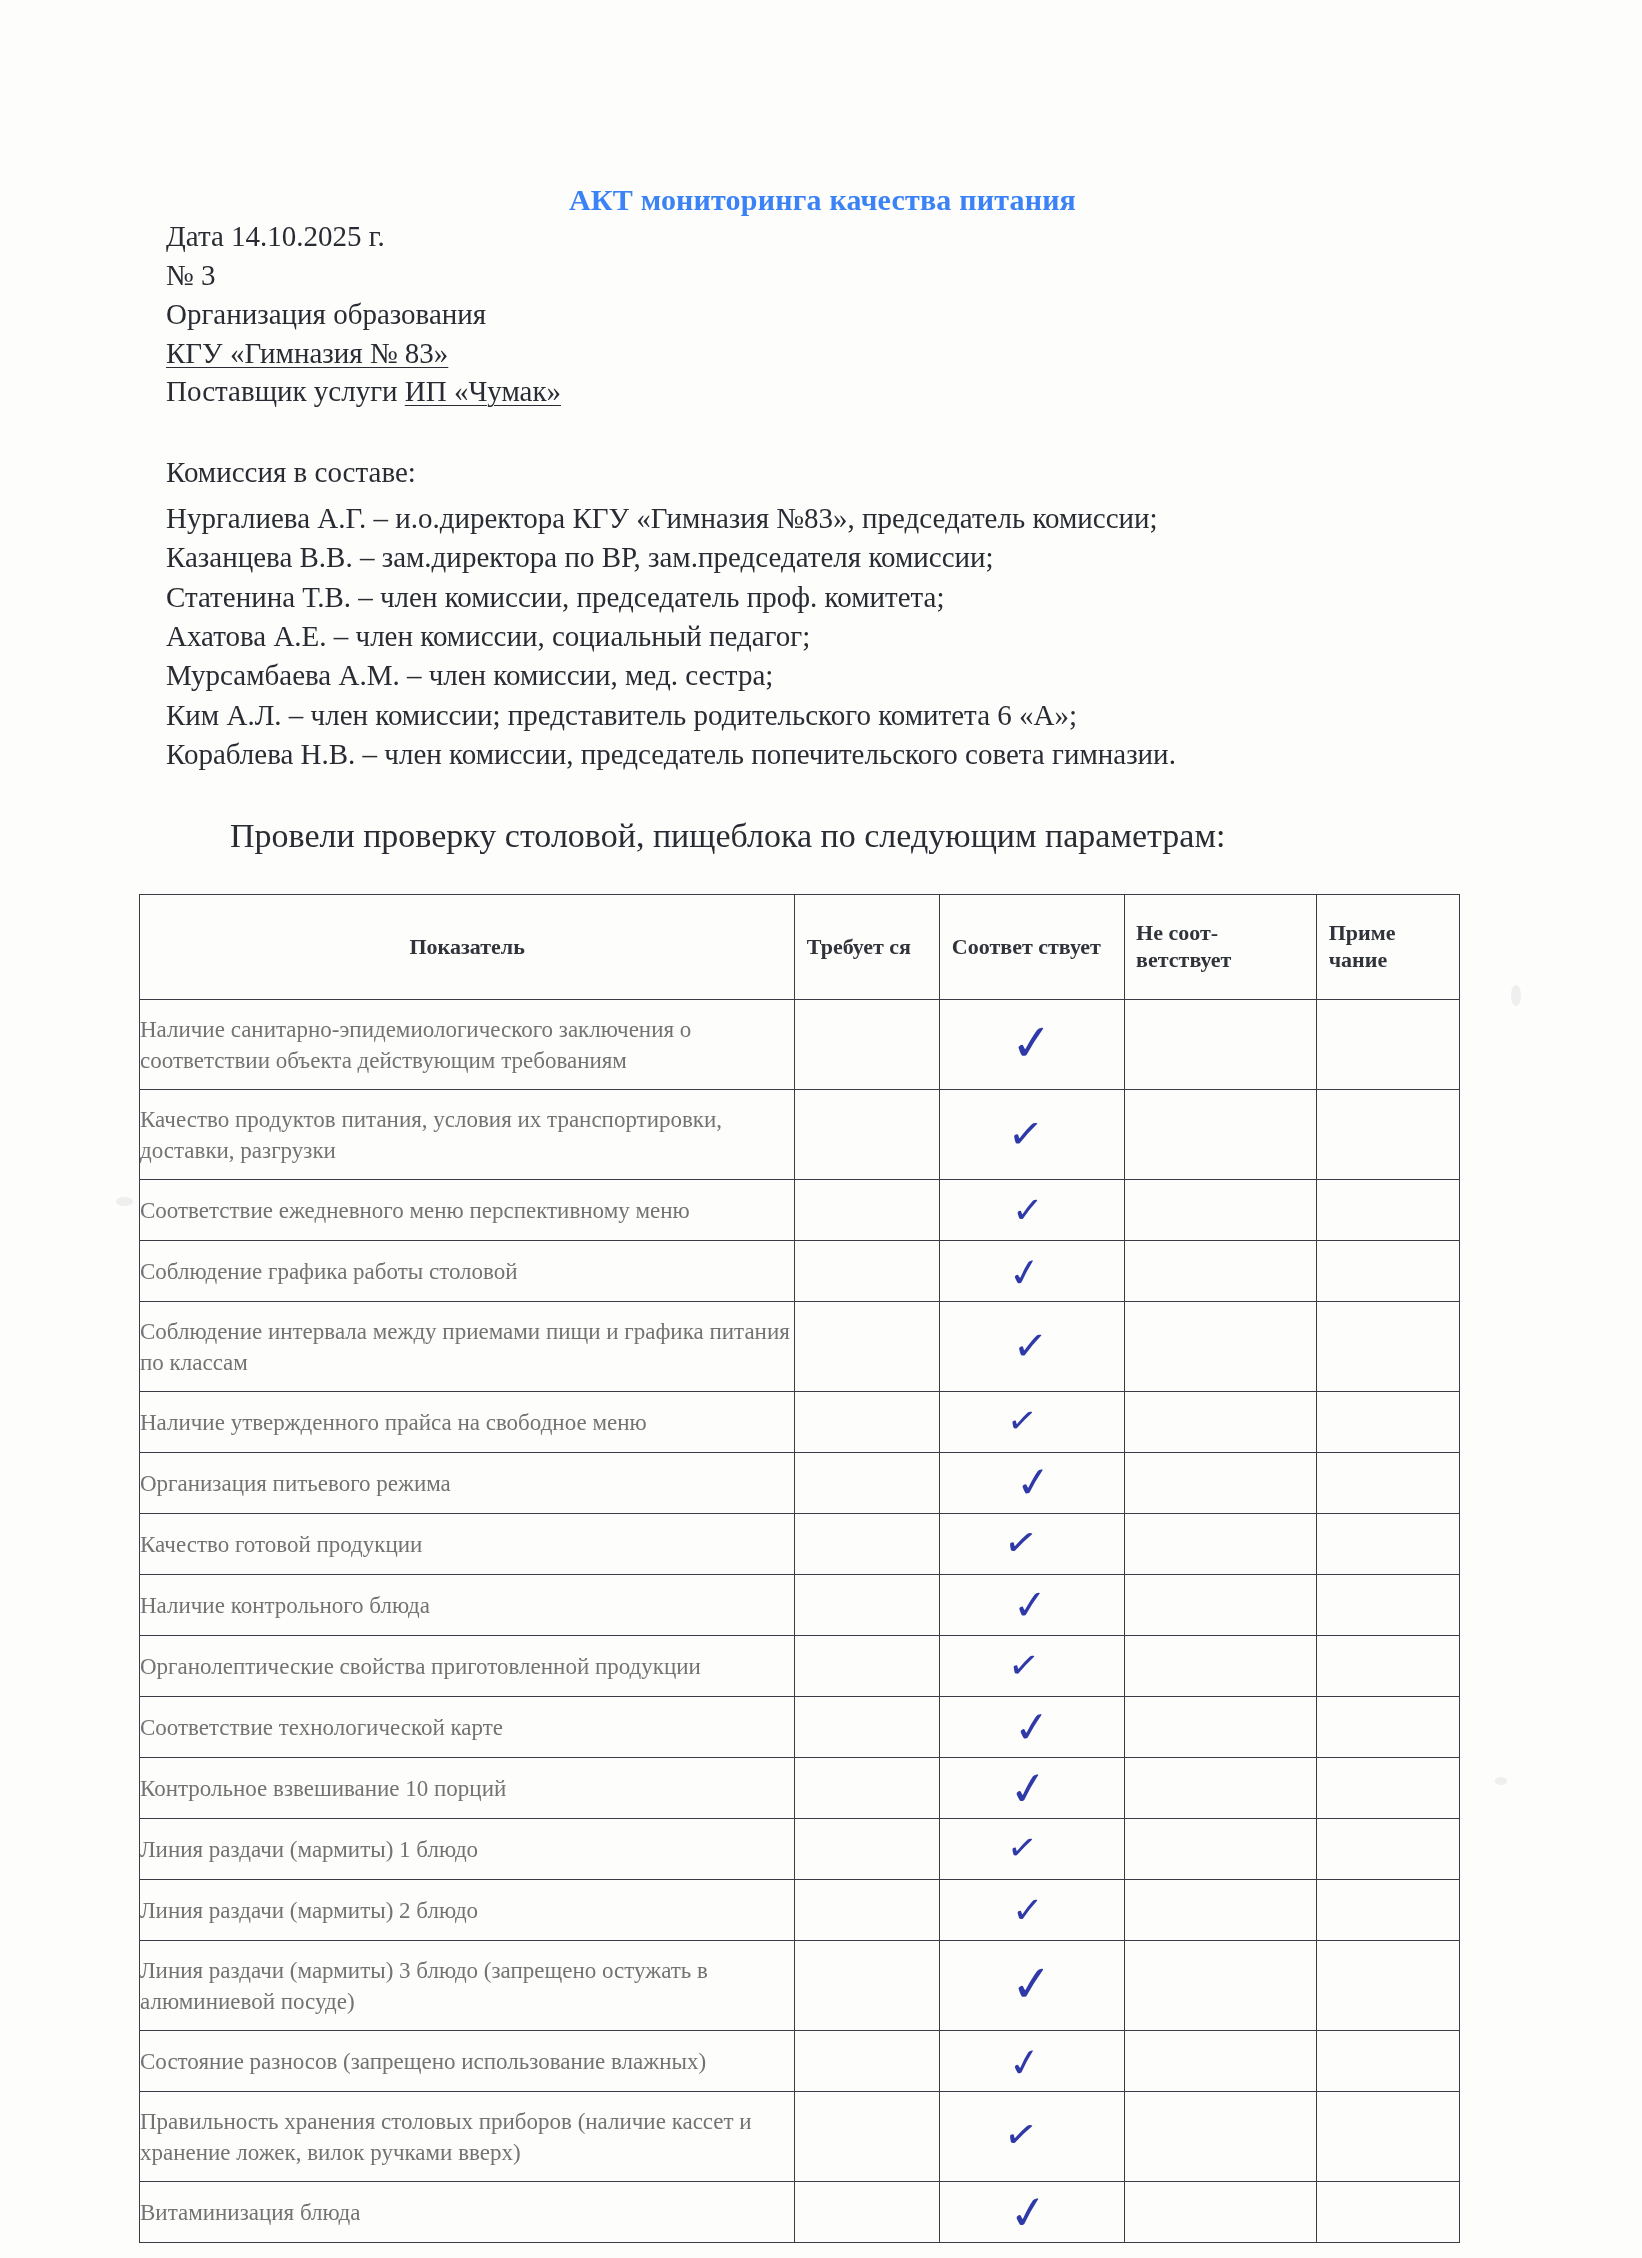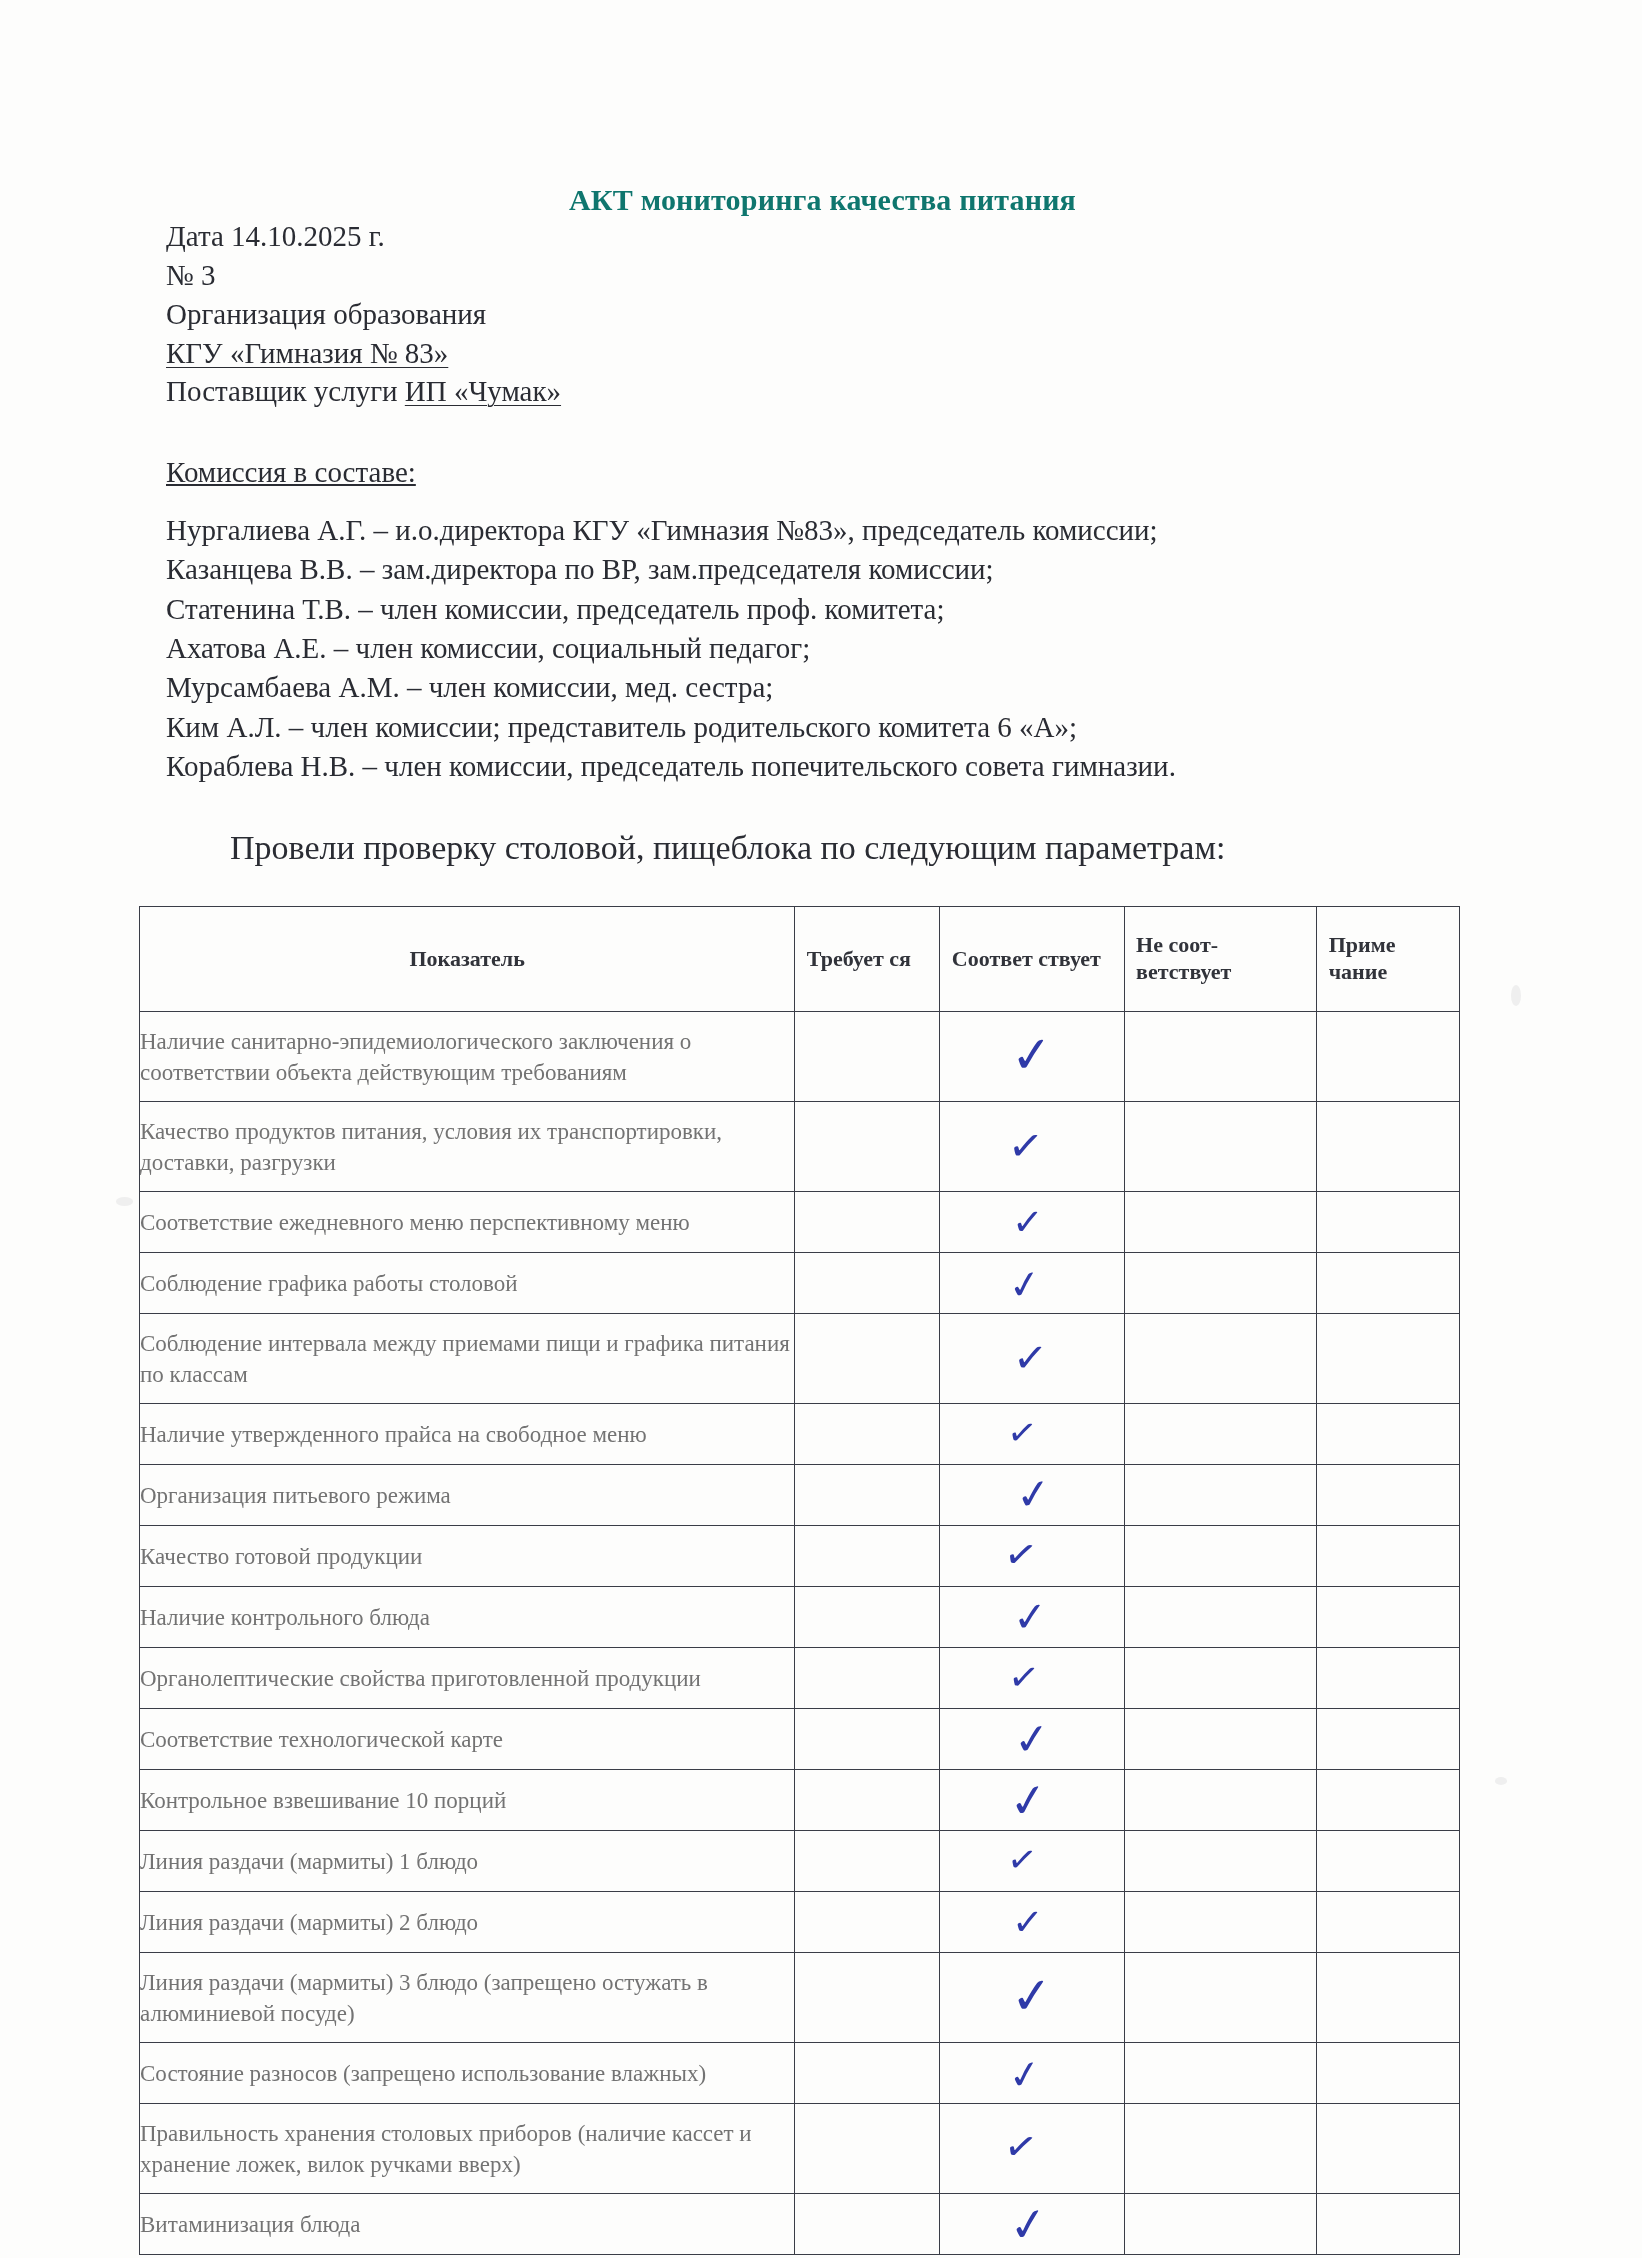--- a/index.html
+++ b/index.html
@@ -21,42 +21,41 @@
     left: 166px;
     top: 0;
     width: 1313px;
   }
   .doc-title {
     text-align: center;
     font-weight: bold;
     font-size: 30px;
     letter-spacing: 0.2px;
     margin-top: 183px;
-    color: #0f766e;
+    color: #3b82f6;
   }
   .meta-block {
     font-size: 29px;
     line-height: 1.34;
   }
   .meta-line {
     white-space: pre-wrap;
   }
   .uline {
     text-decoration: underline;
     text-underline-offset: 3.9px;
     text-decoration-thickness: 1px;
   }
   .commission-block {
     margin-top: 42px;
     font-size: 29px;
     line-height: 1.36;
   }
   .commission-head {
-    margin-bottom: 18px;
-    text-decoration: underline;
+    margin-bottom: 6px;
   }
   .commission-item {
     white-space: pre-wrap;
   }
   .intro {
     margin-top: 42px;
     margin-left: 64px;
     font-size: 34px;
   }
   table.report {

